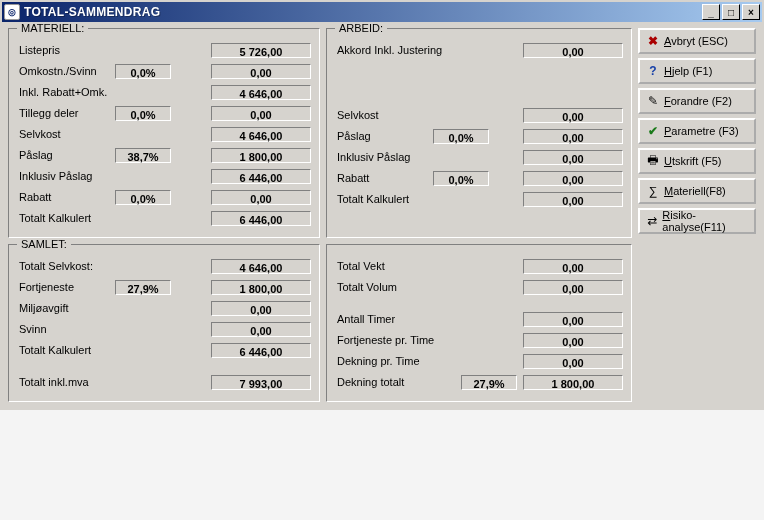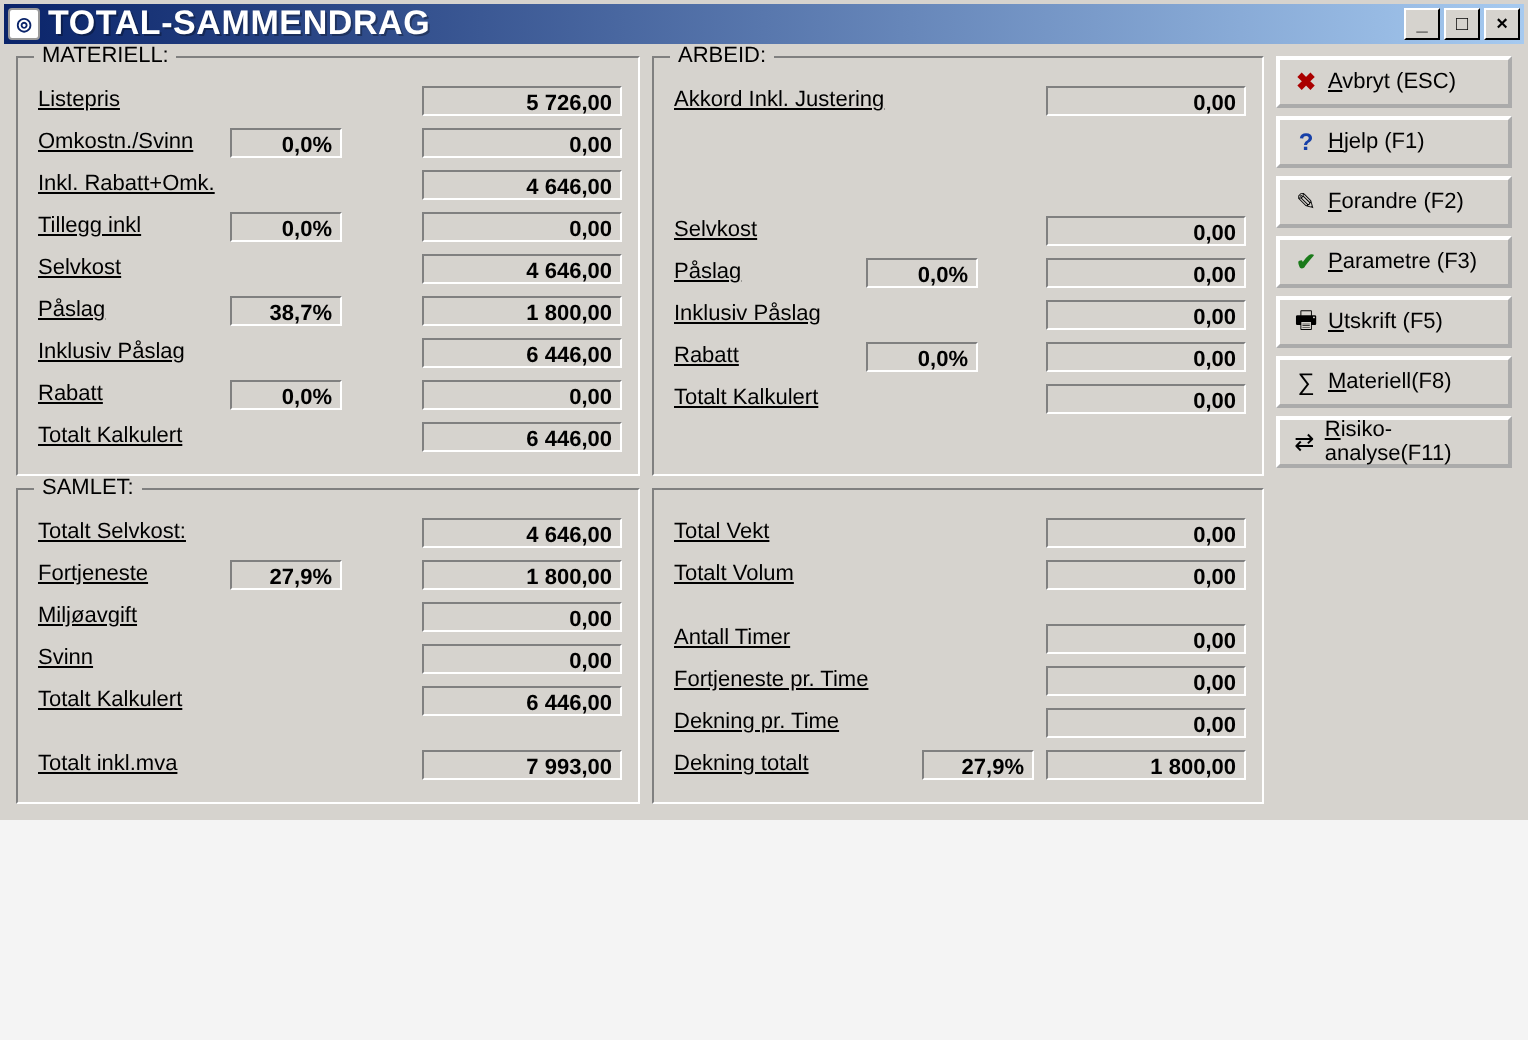--- a/index.html
+++ b/index.html
@@ -10,37 +10,37 @@
     --titlebar1:#0a246a;
     --titlebar2:#a6caf0;
     --text:#000000;
     --link:#003399;
   }
   html,body{margin:0;padding:0;background:#f4f4f4;font-family:Tahoma,Geneva,sans-serif;font-size:11px;color:var(--text);}
   
   .window{width:764px;box-sizing:border-box;border:2px solid var(--panel-bg);box-shadow:2px 2px 6px rgba(0,0,0,.4);margin:0;}
   .titlebar{height:20px;background:linear-gradient(to right,var(--titlebar1),var(--titlebar2));color:#fff;display:flex;align-items:center;padding:0 2px;font-weight:700;}
   .titlebar .ticon{width:14px;height:14px;border:1px solid #999;background:#fff;margin-right:4px;display:flex;align-items:center;justify-content:center;color:#0a246a;font-size:9px;border-radius:2px;}
-  .titlebar .title{flex:1;font-size:17px;letter-spacing:.3px;text-shadow:1px 1px 0 rgba(0,0,0,.3);}
+  .titlebar .title{flex:1;font-size:12px;letter-spacing:.3px;text-shadow:1px 1px 0 rgba(0,0,0,.3);}
   .title-btns{display:flex;gap:2px;}
   .title-btn{width:16px;height:14px;background:var(--panel-bg);border:1px solid #000;border-top-color:#fff;border-left-color:#fff;display:flex;align-items:center;justify-content:center;font-size:10px;font-weight:700;color:#000;}
   .body{background:var(--win-bg);padding:6px;display:flex;gap:6px;}
   .cols{display:flex;flex-direction:column;gap:6px;flex:1;}
   .row-panels{display:flex;gap:6px;}
   .panel{position:relative;border:1px solid var(--border-dark);border-right-color:var(--border-light);border-bottom-color:var(--border-light);padding:10px 8px 8px 10px;}
   .panel::before{content:attr(data-legend);position:absolute;top:-7px;left:8px;background:var(--win-bg);padding:0 4px;font-size:11px;color:var(--text);}
   .panel.w1{width:292px;}
   .panel.w2{width:286px;}
-  .prow{display:flex;align-items:center;height:20px;margin:1px 0;text-decoration:underline;}
+  .prow{display:flex;align-items:center;height:20px;margin:1px 0;}
   .prow.gap{height:10px;}
   .lbl{width:96px;}
   .pct{width:56px;text-align:right;margin-right:6px;}
   .val{width:100px;text-align:right;margin-left:auto;}
   .sunken{display:inline-block;border:1px solid var(--border-dark);border-right-color:var(--border-light);border-bottom-color:var(--border-light);background:var(--panel-bg);padding:1px 4px;height:15px;line-height:15px;box-sizing:border-box;font-weight:700;}
-  .sunken.right{text-align:right;}
+  .sunken.right{text-align:center;}
   .pct .sunken{width:56px;}
   .val .sunken{width:100px;}
   
   .btn-col{width:138px;display:flex;flex-direction:column;gap:4px;}
   .wbtn{height:22px;background:var(--panel-bg);border:2px outset #fff;display:flex;align-items:center;padding:0 6px;font-size:11px;color:var(--text);}
   .wbtn .ic{width:14px;height:14px;margin-right:4px;display:flex;align-items:center;justify-content:center;font-size:12px;}
   .wbtn .ul{text-decoration:underline;}
   .red{color:#aa0000;font-weight:700;}
   .blue{color:#1740a8;font-weight:700;}
   .green{color:#1a7a1a;font-weight:700;}
@@ -75,21 +75,21 @@
               <span class="lbl">Omkostn./Svinn</span>
               <span class="pct"><span class="sunken right">0,0%</span></span>
               <span class="val"><span class="sunken right">0,00</span></span>
             </div>
             <div class="prow">
               <span class="lbl">Inkl. Rabatt+Omk.</span>
               <span class="pct"></span>
               <span class="val"><span class="sunken right">4 646,00</span></span>
             </div>
             <div class="prow">
-              <span class="lbl">Tillegg inkl</span>
+              <span class="lbl">Tillegg deler</span>
               <span class="pct"><span class="sunken right">0,0%</span></span>
               <span class="val"><span class="sunken right">0,00</span></span>
             </div>
             <div class="prow">
               <span class="lbl">Selvkost</span>
               <span class="pct"></span>
               <span class="val"><span class="sunken right">4 646,00</span></span>
             </div>
             <div class="prow">
               <span class="lbl">Påslag</span>

